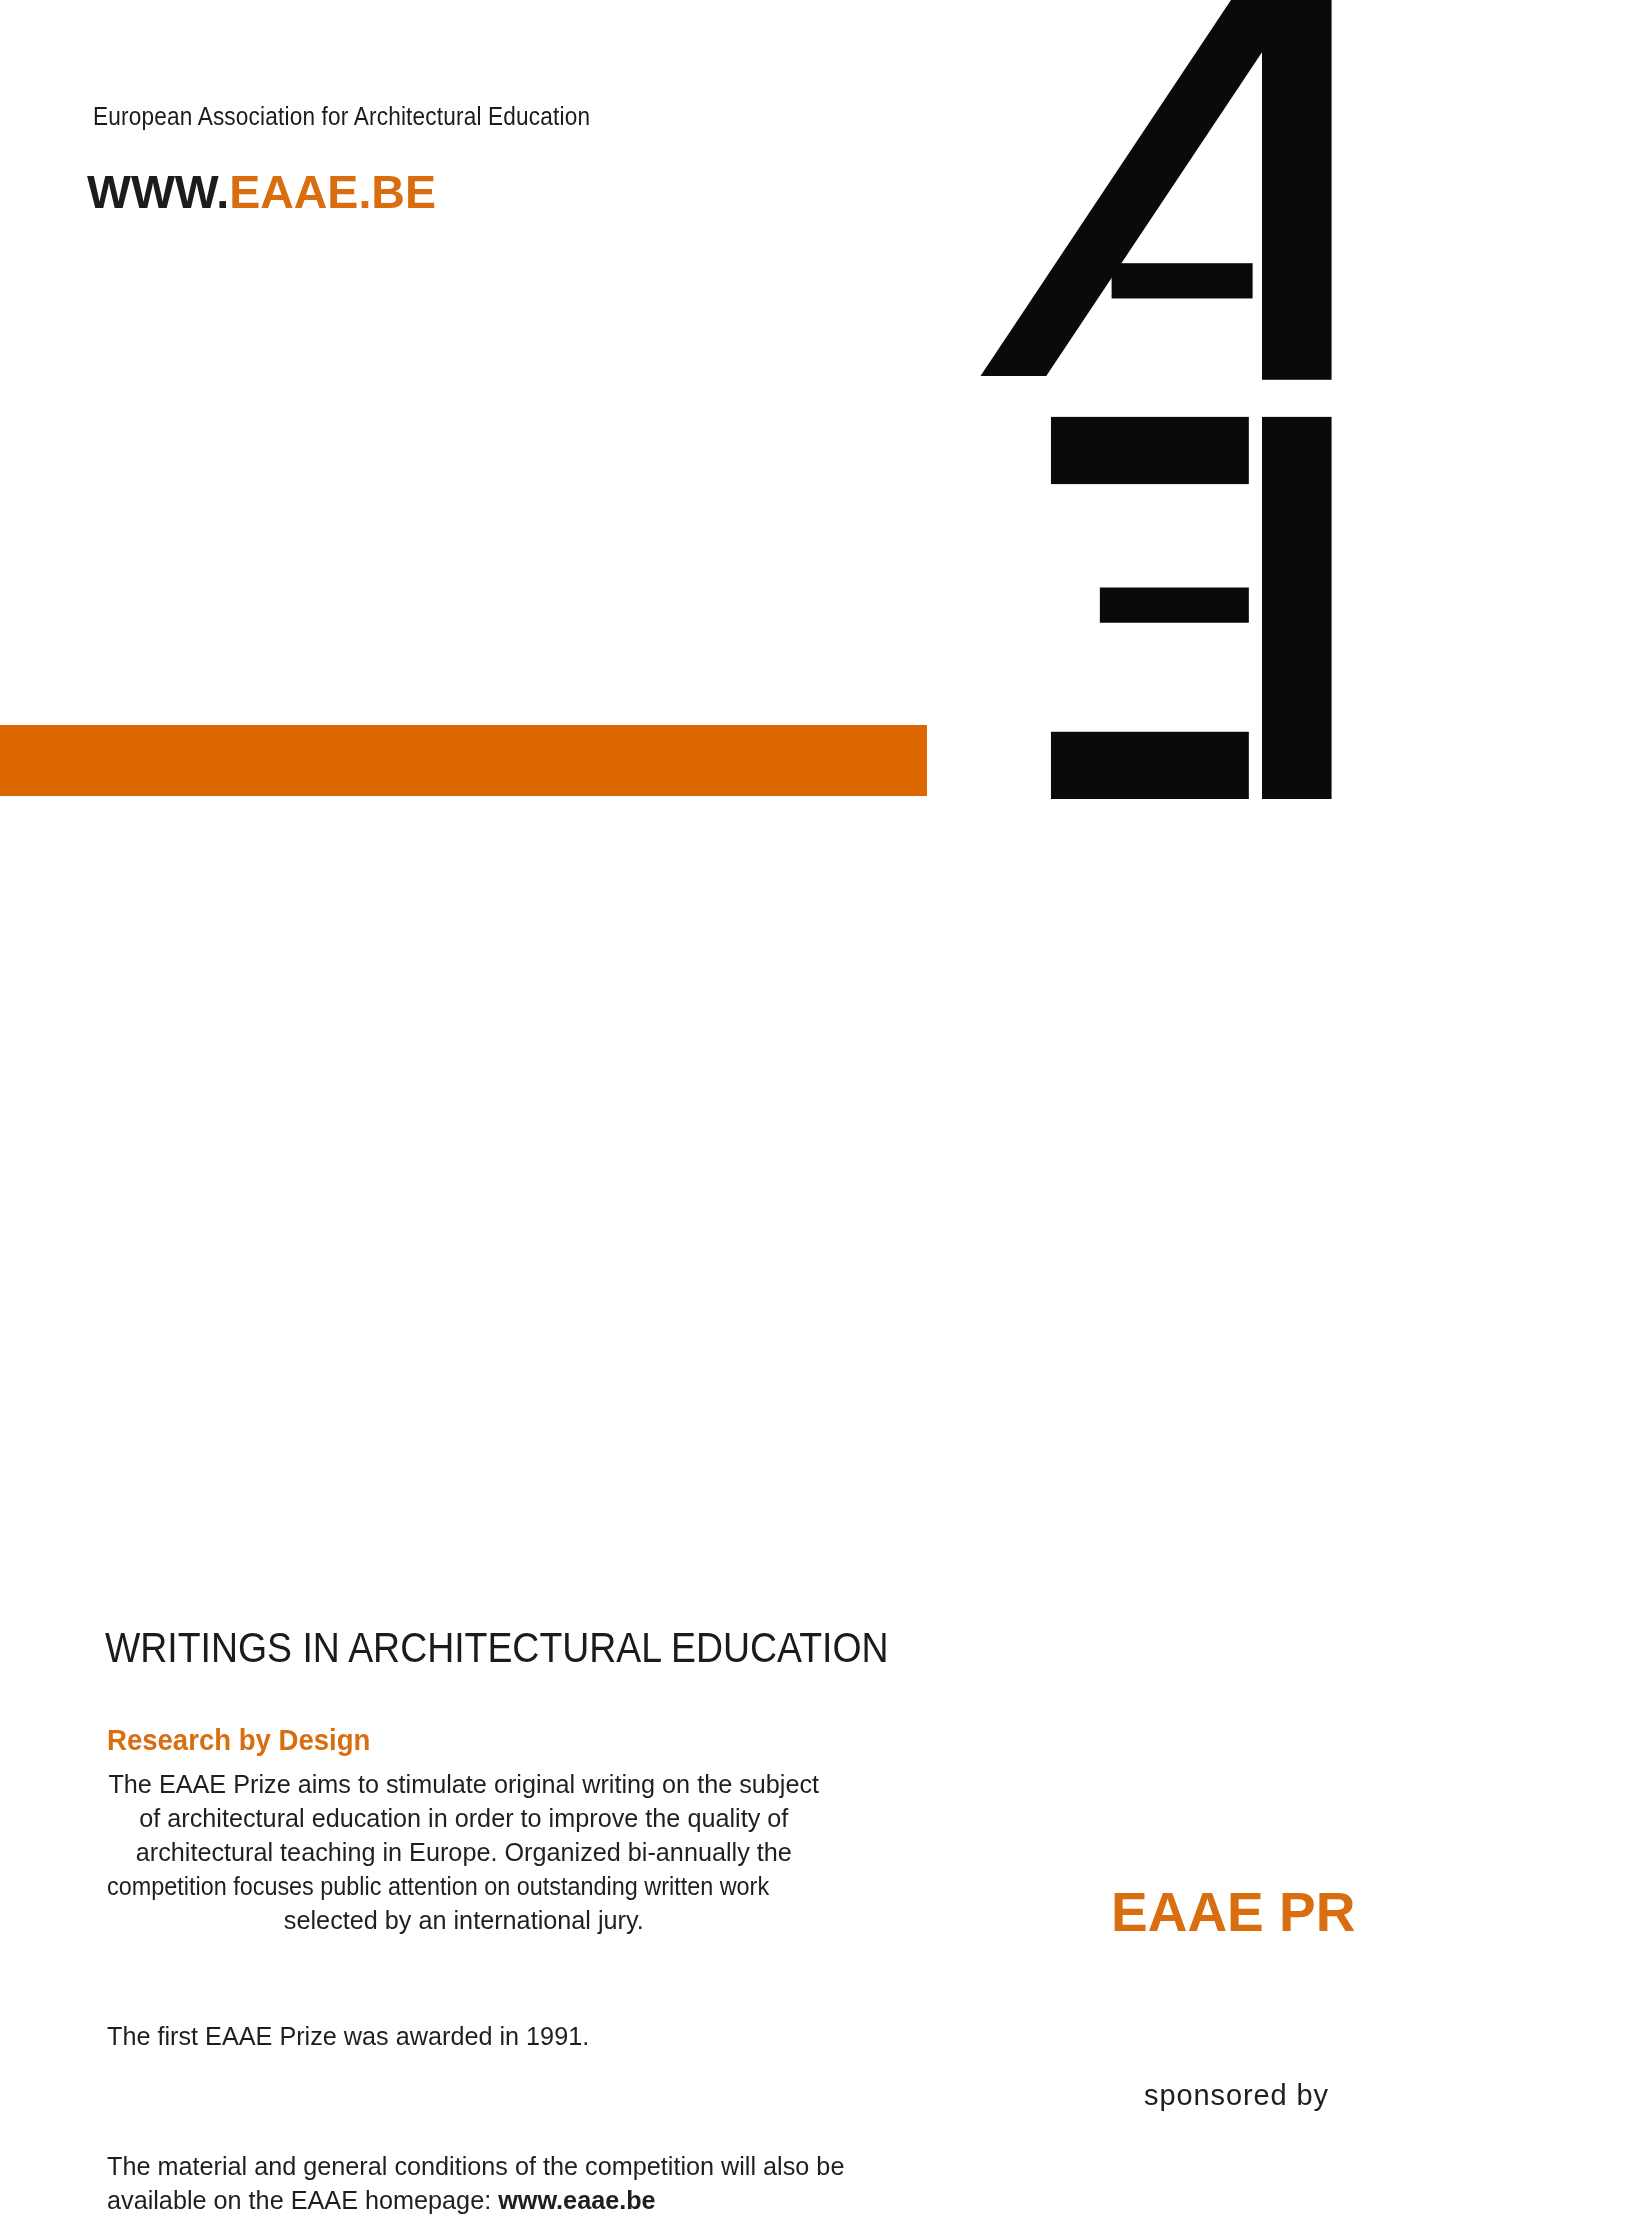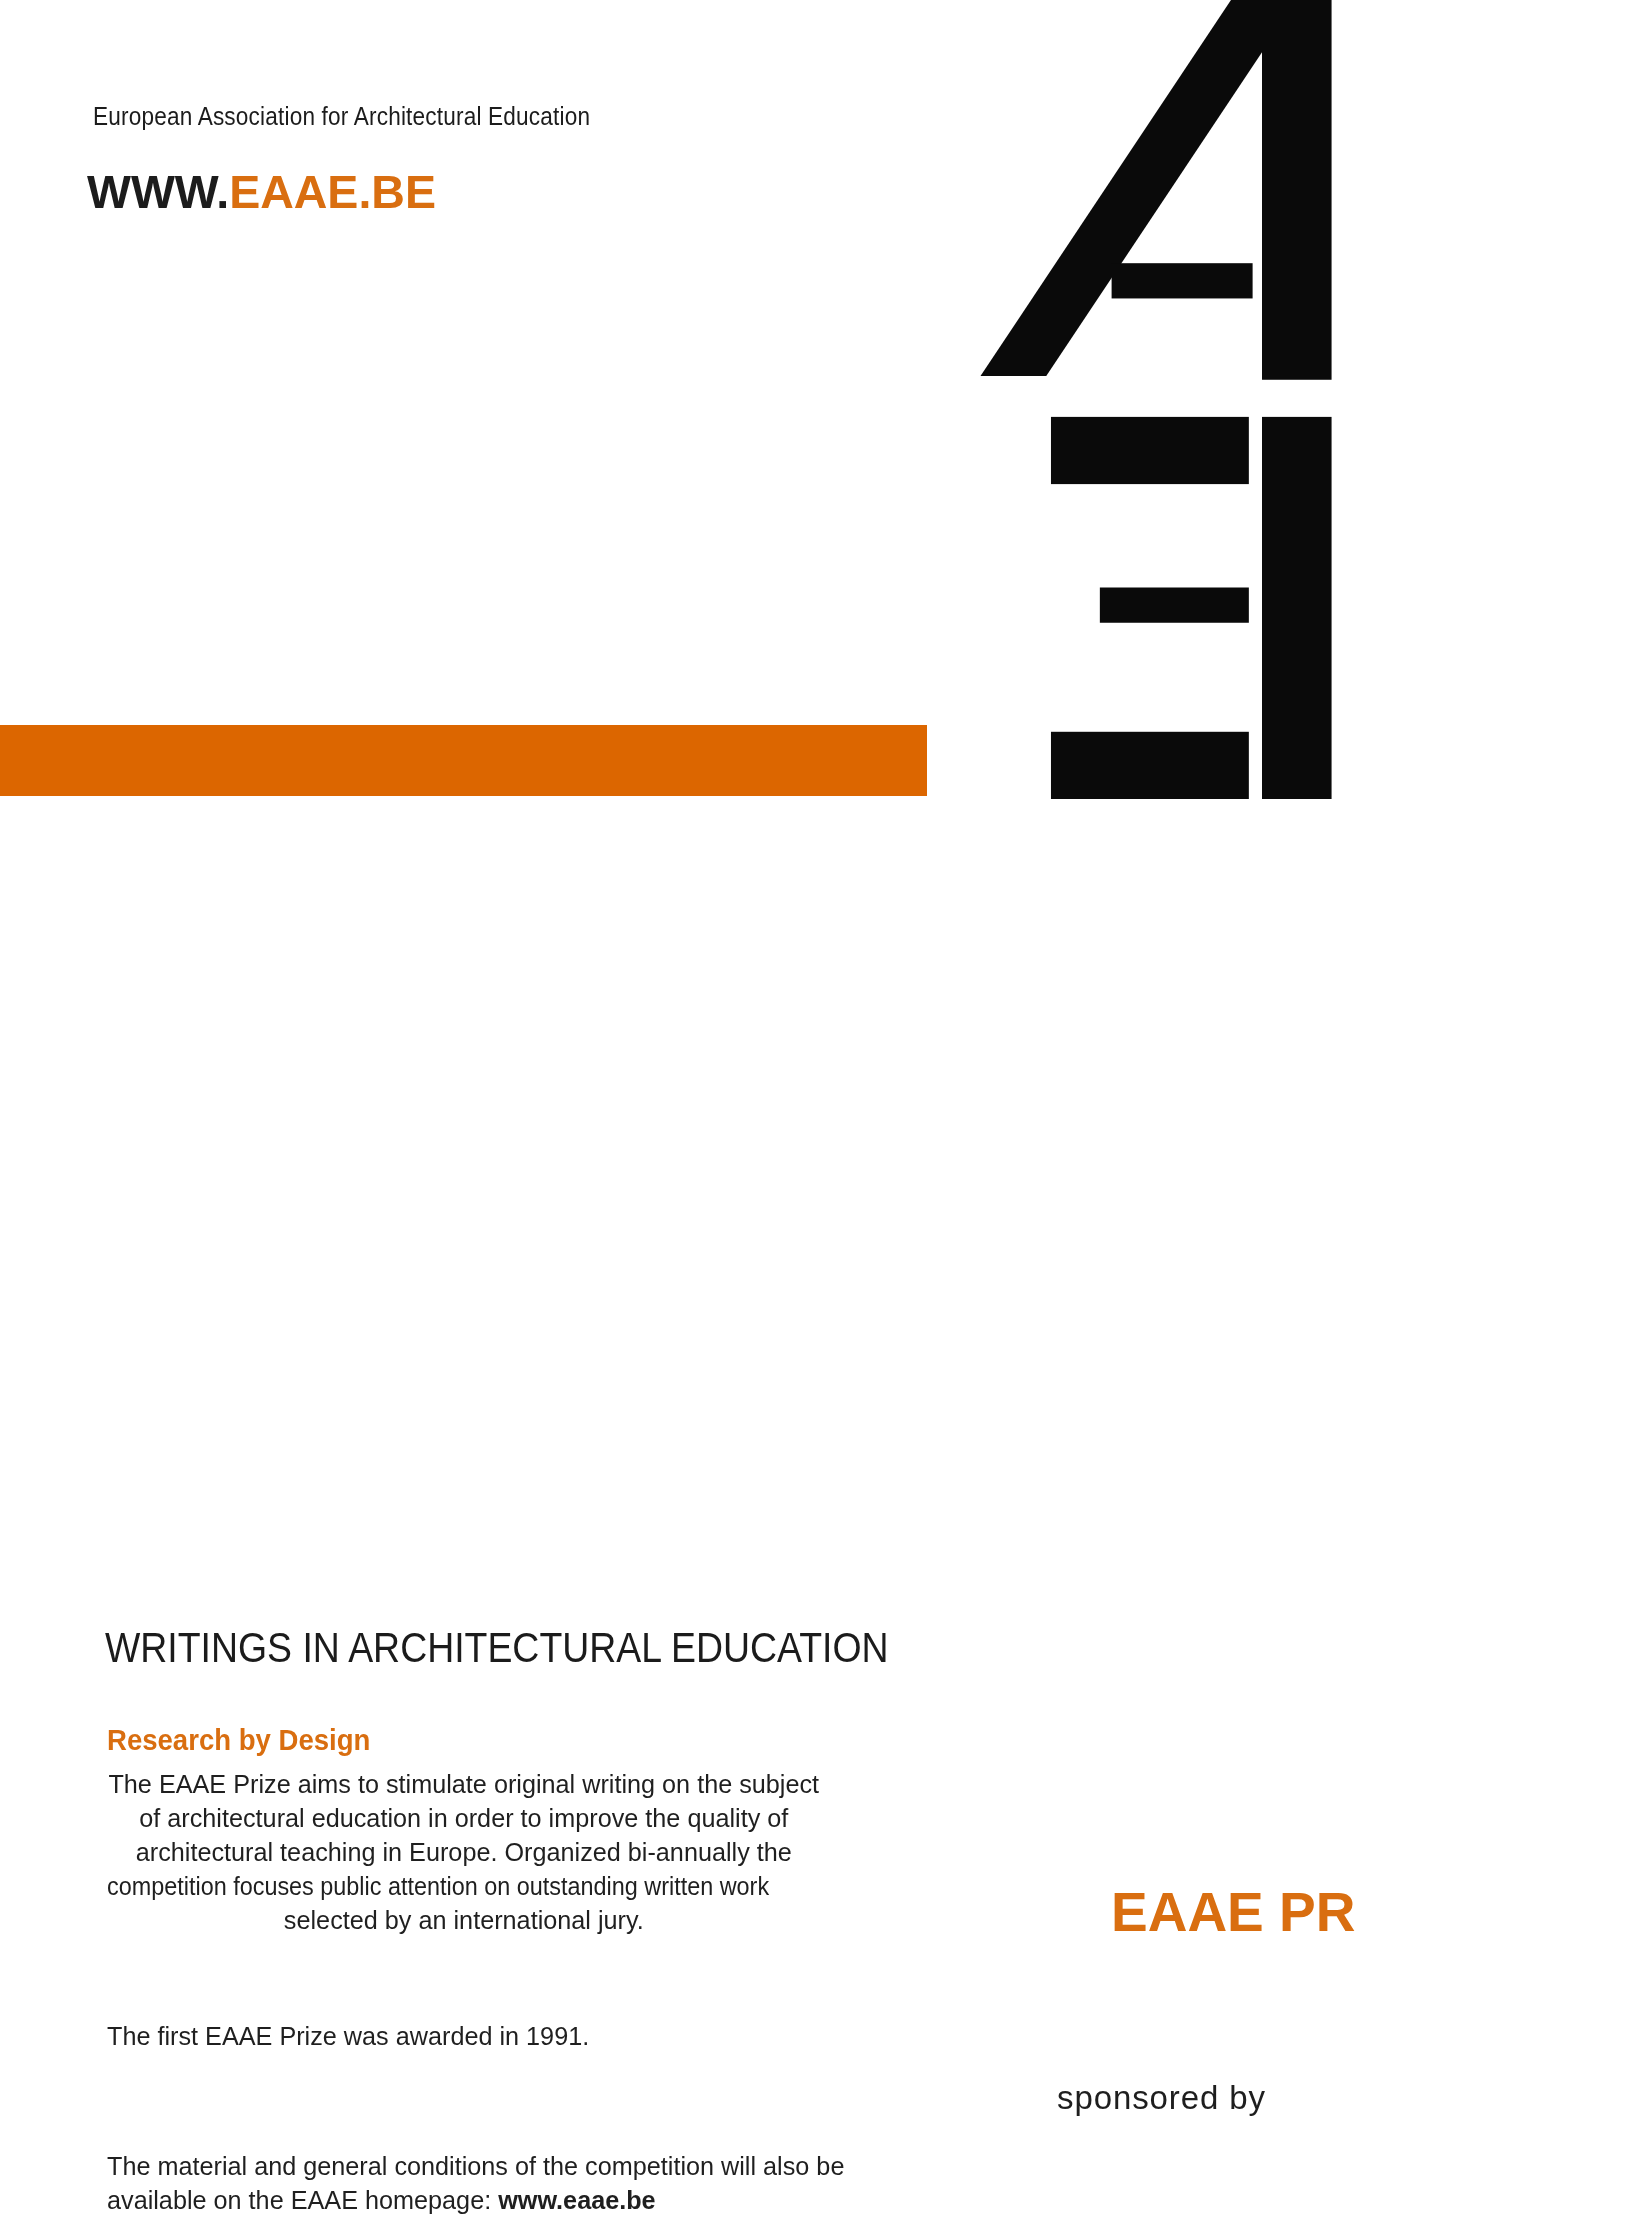--- a/index.html
+++ b/index.html
@@ -81,22 +81,22 @@
   }
   .years{
     left:1109px; top:1937px;
     font-size:85px;
     font-weight:bold;
     letter-spacing:2.8px;
     line-height:1;
     color:#28282a;
   }
   .sponsored{
-    left:1057px; top:2079px;
-    font-size:33px;
+    left:1144px; top:2079px;
+    font-size:29px;
     letter-spacing:0.9px;
     color:#1e1e1e;
   }
   .sponsor{
     left:1109px; top:2144px;
     font-size:78px;
     font-weight:bold;
     line-height:1;
     color:#000000;
     letter-spacing:-0.5px;

